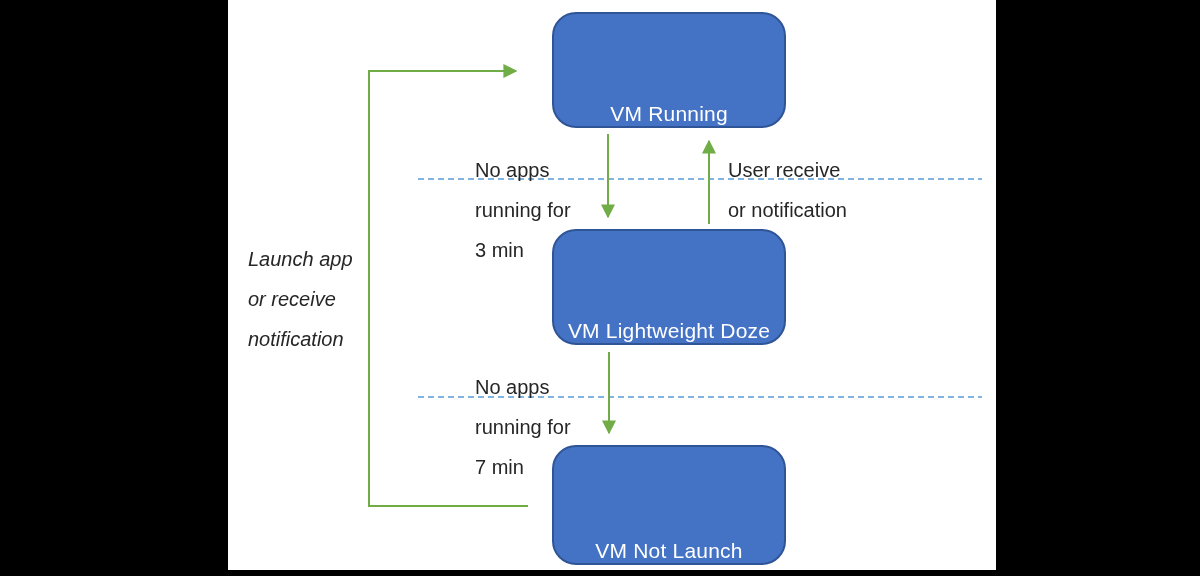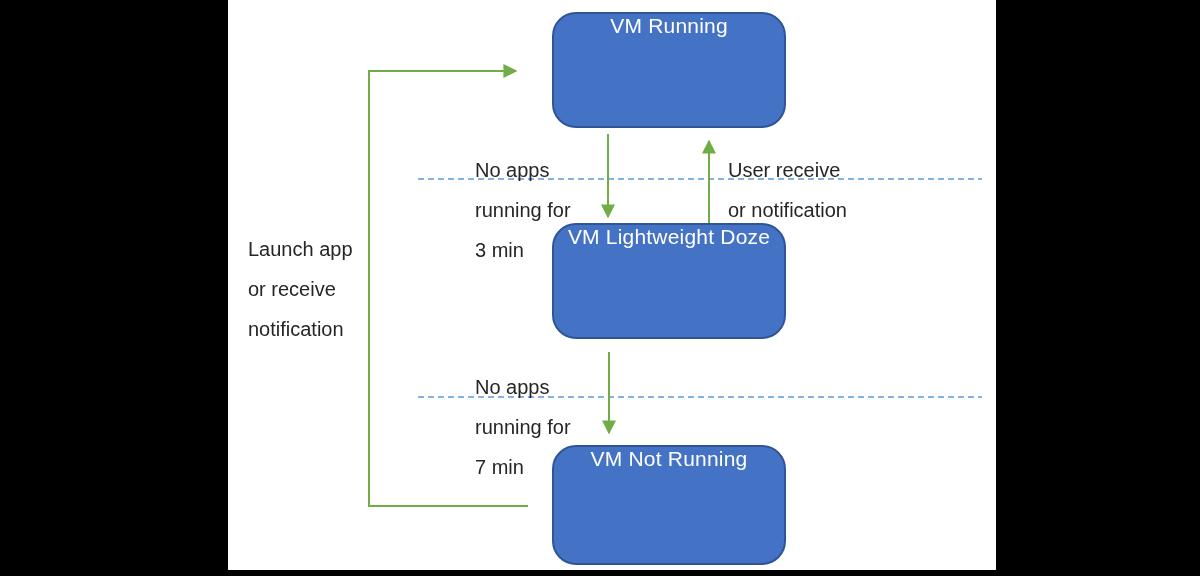--- a/index.html
+++ b/index.html
@@ -32,39 +32,39 @@
   .diagram-svg{
     position:absolute;left:0;top:0;
     width:768px;height:570px;
   }
   .state-box{
     position:absolute;
     width:234px;
     background:var(--state-fill);
     border:2px solid var(--state-border);
     border-radius:24px;
-    display:flex;align-items:flex-start;justify-content:center;
+    display:flex;align-items:flex-end;justify-content:center;
     color:var(--state-text);
     font-size:21px;
     letter-spacing:0.2px;
   }
   .box-running{left:324px;top:12px;height:116px;}
-  .box-doze{left:324px;top:223px;height:116px;}
+  .box-doze{left:324px;top:229px;height:116px;}
   .box-notrunning{left:324px;top:445px;height:120px;}
   .edge-label{
     position:absolute;
     color:var(--text);
     font-size:20px;
     line-height:40px;
     white-space:pre-line;
   }
   .label-no-apps-3{left:247px;top:150px;}
   .label-user-activity{left:500px;top:150px;}
   .label-no-apps-7{left:247px;top:367px;}
-  .label-launch-app{left:20px;top:229px;}
+  .label-launch-app{left:20px;top:239px;font-style:italic;}
   .green-line{
     stroke:var(--arrow-green);
     stroke-width:2;
     fill:none;
   }
   .dashed-line{
     stroke:var(--dashed-blue);
     stroke-width:1.6;
     stroke-dasharray:6 4;
     fill:none;
@@ -94,21 +94,21 @@
       <polyline class="green-line" points="300,506 141,506 141,71 288,71" marker-end="url(#ah)"></polyline>
     </svg>
 
     <div class="state-box box-running">
       <span>VM Running</span>
     </div>
     <div class="state-box box-doze">
       <span>VM Lightweight Doze</span>
     </div>
     <div class="state-box box-notrunning">
-      <span>VM Not Running</span>
+      <span>VM Not Launch</span>
     </div>
 
     <div class="edge-label label-no-apps-3">No apps
 running for
 3 min</div>
     <div class="edge-label label-user-activity">User receive
 or notification</div>
     <div class="edge-label label-no-apps-7">No apps
 running for
 7 min</div>

